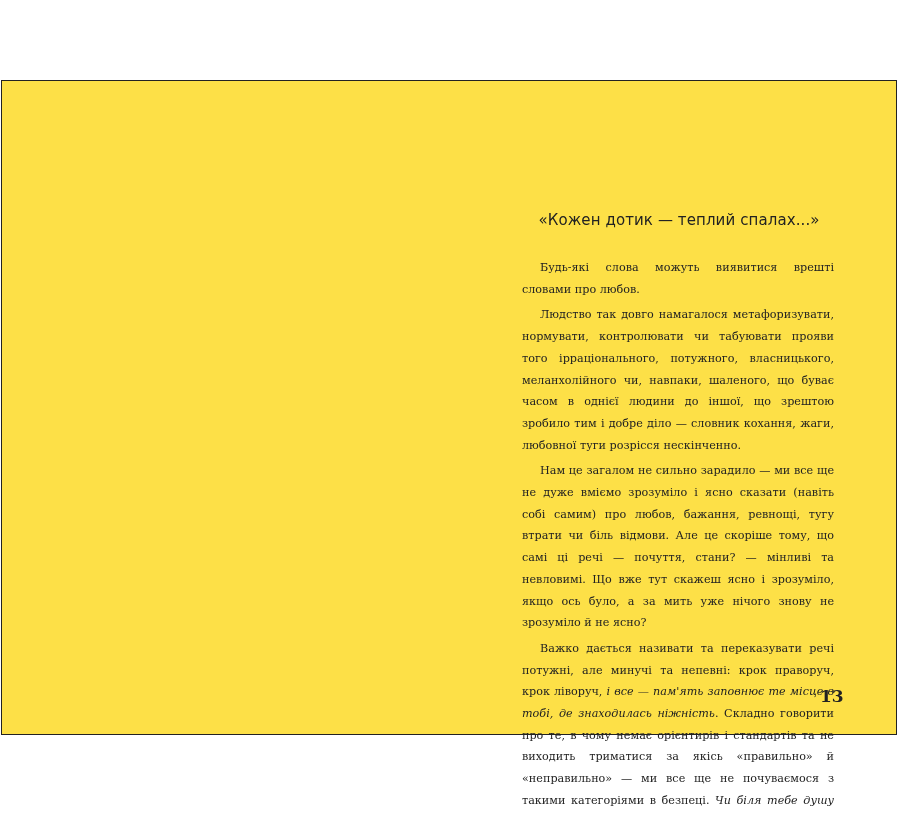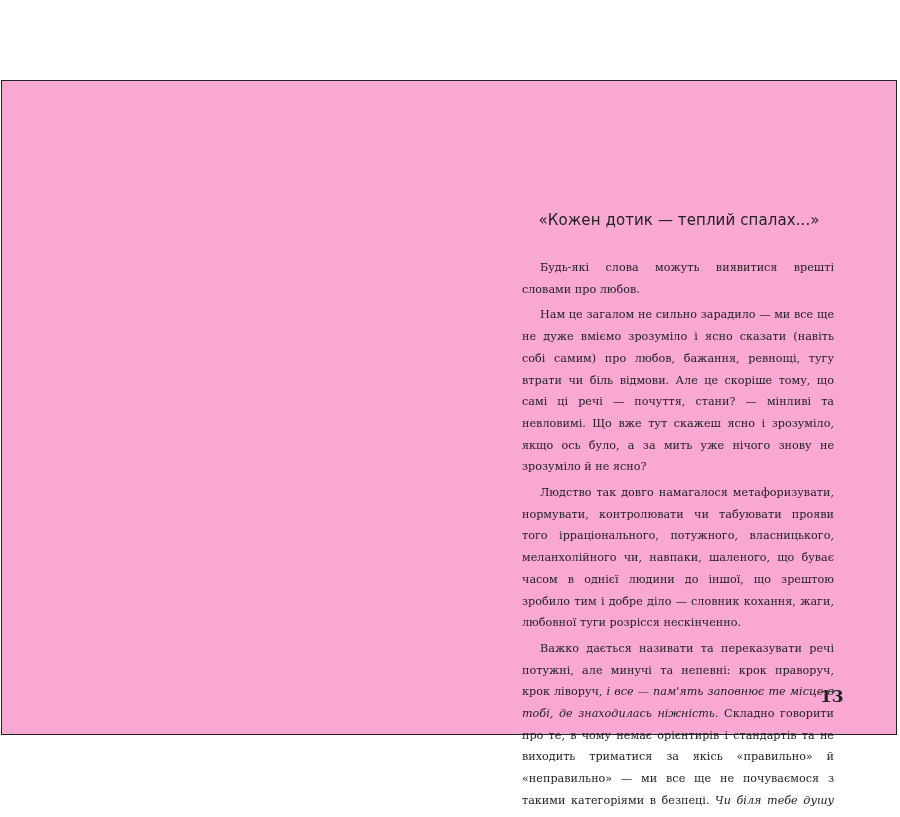--- a/index.html
+++ b/index.html
@@ -1,19 +1,19 @@
 <!DOCTYPE html>
 <html><head>
   <meta charset="utf-8">
   <style>
     html, body { margin: 0; padding: 0; background: #ffffff; }
     body { width: 900px; height: 817px; position: relative; overflow: hidden; }
     .spread {
       position: absolute; left: 1px; top: 80px; width: 896px; height: 655px;
-      border: 1.5px solid #222; box-sizing: border-box; background: #f9a8d4;
+      border: 1.5px solid #222; box-sizing: border-box; background: #fde047;
     }
     .page-left { position: absolute; left: 0; top: 0; width: 448px; height: 100%; }
     .page-right { position: absolute; left: 448px; top: 0; width: 448px; height: 100%; }
     .chapter-title {
       position: absolute; left: 69px; width: 320px; top: 130px;
       text-align: center; font-family: "DejaVu Sans", sans-serif;
       font-size: 15px; color: #222; letter-spacing: 0.1px; margin: 0; font-weight: normal;
     }
     .body-text {
       position: absolute; left: 68px; top: 172px; width: 320px;
@@ -30,20 +30,20 @@
   </style>
 </head>
 <body>
 
 <div class="spread">
   <div class="page-left"></div>
   <div class="page-right">
     <h2 class="chapter-title">«Кожен дотик — теплий спалах...»</h2>
     <div class="body-text">
       <p class="first"><span>Будь-які слова можуть виявитися врешті словами про любов.</span></p>
+      <p><span>Людство так довго намагалося метафоризувати, нормувати, контролювати чи табуювати прояви того ірраціонального, потужного, власницького, меланхолійного чи, навпаки, шаленого, що буває часом в однієї людини до іншої, що зрештою зробило тим і добре діло — словник кохання, жаги, любовної туги розрісся нескінченно.</span></p>
       <p><span>Нам це загалом не сильно зарадило — ми все ще не дуже вміємо зрозуміло і ясно сказати (навіть собі самим) про любов, бажання, ревнощі, тугу втрати чи біль відмови. Але це скоріше тому, що самі ці речі — почуття, стани? — мінливі та невловимі. Що вже тут скажеш ясно і зрозуміло, якщо ось було, а за мить уже нічого знову не зрозуміло й не ясно?</span></p>
-      <p><span>Людство так довго намагалося метафоризувати, нормувати, контролювати чи табуювати прояви того ірраціонального, потужного, власницького, меланхолійного чи, навпаки, шаленого, що буває часом в однієї людини до іншої, що зрештою зробило тим і добре діло — словник кохання, жаги, любовної туги розрісся нескінченно.</span></p>
       <p><span>Важко дається називати та переказувати речі потужні, але минучі та непевні: крок праворуч, крок ліворуч, </span><em>і все — пам'ять заповнює те місце в тобі, де знаходилась ніжність</em><span>. Складно говорити про те, в чому немає орієнтирів і стандартів та не виходить триматися за якісь «правильно» й «неправильно» — ми все ще не почуваємося з такими категоріями в безпеці. </span><em>Чи біля тебе душу відморожу, чи біля тебе полум'ям згорю.</em></p>
       <p><span>Нам хочеться певного ландшафту, зрозумілих правил: </span></p>
     </div>
     <div class="page-number">13</div>
   </div>
 </div>
 
 </body></html>

